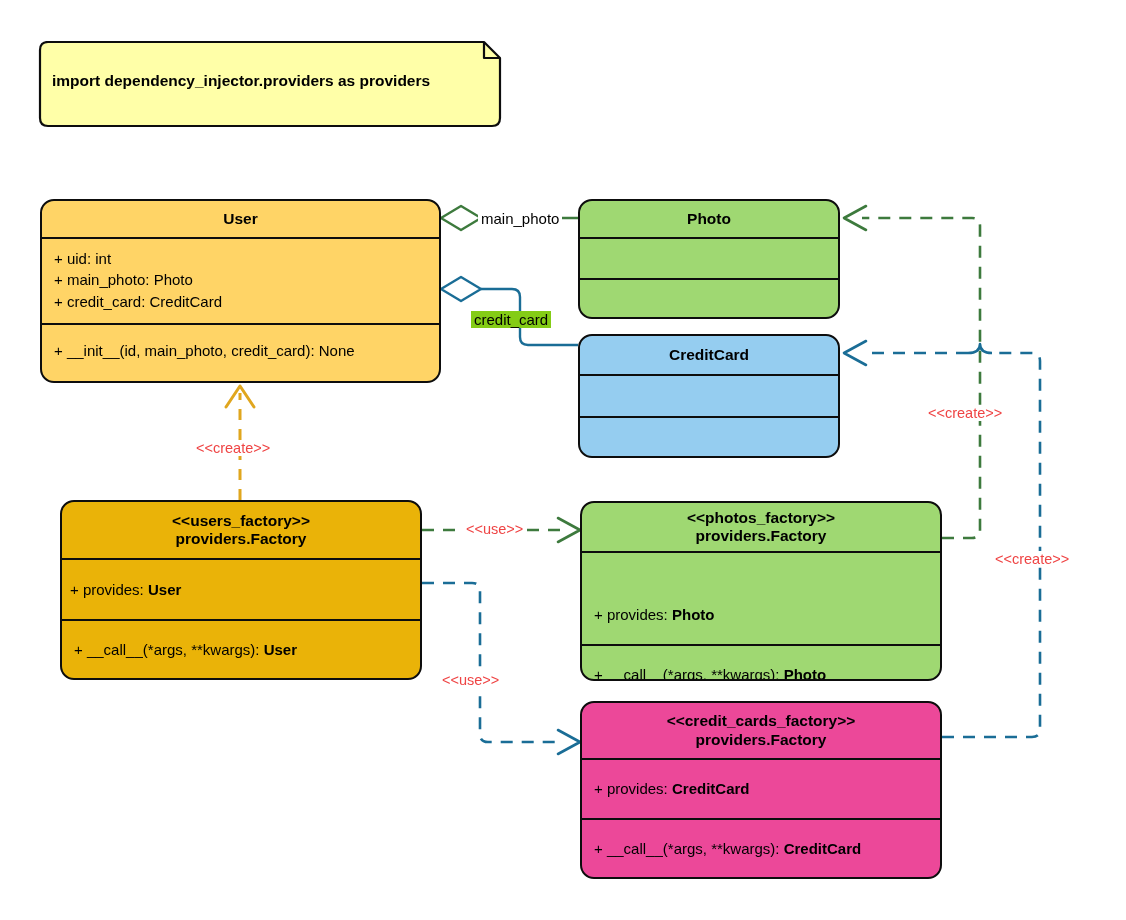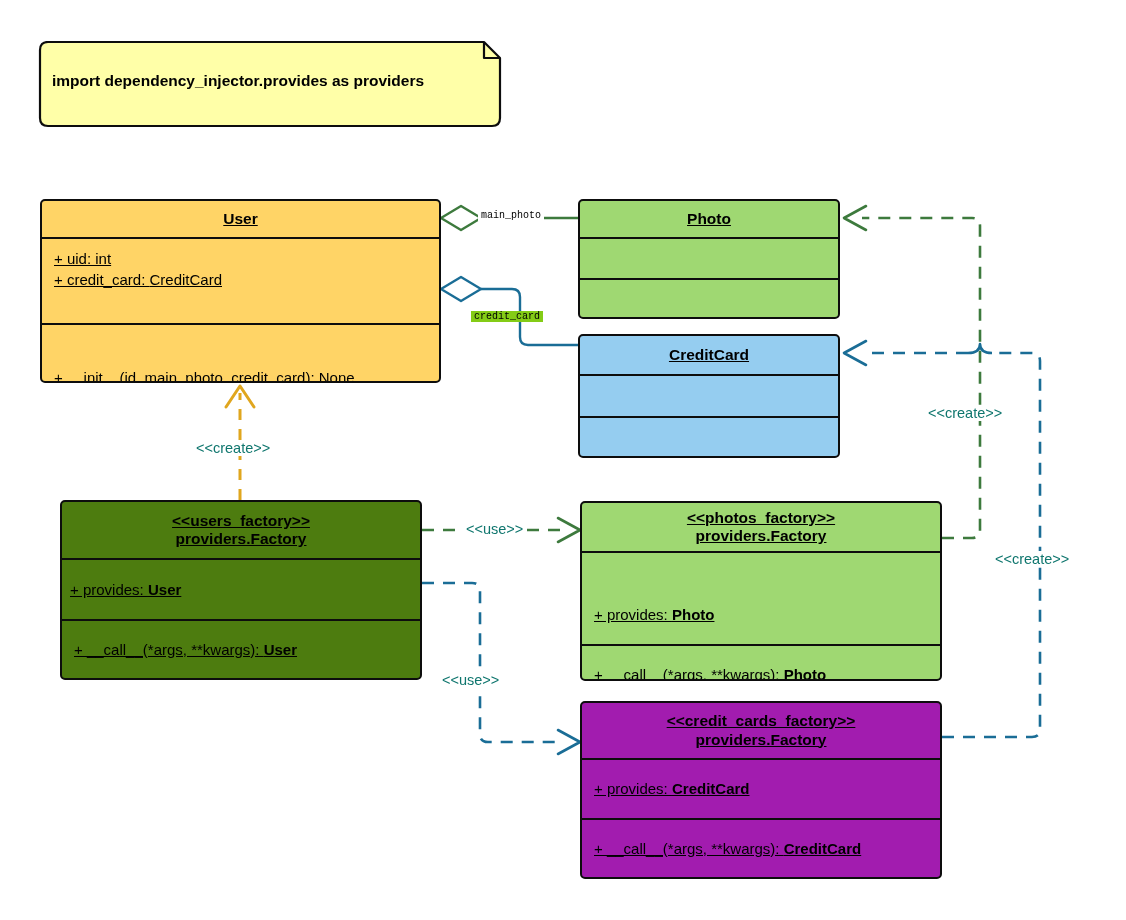--- a/index.html
+++ b/index.html
@@ -17,24 +17,23 @@
   #canvas {
     position: absolute;
     left: 0; top: 0;
     width: 1126px;
     height: 920px;
   }
   .uml-box {
     position: absolute;
     box-sizing: border-box;
     border: 2.2px solid #0d0d0d;
-    border-radius: 5px;
+    border-radius: 14px;
     overflow: hidden;
     background: #fff;
-    text-decoration: underline;
   }
   .compartment {
     box-sizing: border-box;
     width: 100%;
     border-bottom: 2.2px solid #0d0d0d;
     display: flex;
     align-items: center;
   }
   .compartment.last { border-bottom: none; }
   .title-comp {
@@ -70,29 +69,28 @@
     position: absolute;
     left: 52px;
     top: 72px;
     font-size: 15.5px;
     font-weight: bold;
     color: #000;
     white-space: nowrap;
   }
   .edge-label {
     position: absolute;
-    font-size: 10px;
-    color: #000;
-    white-space: nowrap;
-    font-family: Liberation Mono, monospace;
+    font-size: 15px;
+    color: #000;
+    white-space: nowrap;
   }
   .stereo-label {
     position: absolute;
     font-size: 14.5px;
-    color: #0f766e;
+    color: #ef4444;
     white-space: nowrap;
     font-family: "Liberation Sans", sans-serif;
   }
 </style>
 </head>
 <body>
 
 <svg id="canvas" viewBox="0 0 1126 920" width="1126" height="920" xmlns="http://www.w3.org/2000/svg">
 
   
@@ -140,52 +138,53 @@
 
   
   <g>
     <path d="M 942 737 L 1032 737 Q 1040 737 1040 729 L 1040 361 Q 1040 353 1032 353
              L 992 353 M 968 353 L 870 353" fill="none" stroke="#1a6d96" stroke-width="2.6" stroke-dasharray="12,9" stroke-linejoin="round"></path>
     <path d="M 992 353 Q 980 353 980 344 Q 980 353 968 353" fill="none" stroke="#1a6d96" stroke-width="2.6" stroke-linejoin="round"></path>
     <polyline points="866,341 844,353 866,365" fill="none" stroke="#1a6d96" stroke-width="2.6" stroke-linecap="round" stroke-linejoin="round"></polyline>
   </g>
 </svg>
 
-<div class="note-text">import dependency_injector.provides as providers</div>
+<div class="note-text">import dependency_injector.providers as providers</div>
 
 <div class="uml-box" style="left:40px; top:199px; width:401px; height:184px; background:#ffd466;">
   <div class="compartment title-comp" style="height:38px;">
     <span>User</span>
   </div>
   <div class="compartment members-stack" style="height:86px;">
     <div class="mline">+ uid:&nbsp;int</div>
+    <div class="mline">+ main_photo:&nbsp;<span class="b">Photo</span></div>
     <div class="mline">+ credit_card:&nbsp;<span class="b">CreditCard</span></div>
   </div>
-  <div class="compartment member last" style="height:52px;margin-top:27px;">
+  <div class="compartment member last" style="height:52px;">
     <span>+ __init__(id, main_photo, credit_card): None</span>
   </div>
 </div>
 
 <div class="uml-box" style="left:578px; top:199px; width:262px; height:120px; background:#9fd872;">
   <div class="compartment title-comp" style="height:38px;">
     <span>Photo</span>
   </div>
   <div class="compartment" style="height:41px;"></div>
   <div class="compartment last" style="height:39px;"></div>
 </div>
 
 <div class="uml-box" style="left:578px; top:334px; width:262px; height:124px; background:#95cdf0;">
   <div class="compartment title-comp" style="height:40px;">
     <span>CreditCard</span>
   </div>
   <div class="compartment" style="height:42px;"></div>
   <div class="compartment last" style="height:40px;"></div>
 </div>
 
-<div class="uml-box" style="left:60px; top:500px; width:362px; height:180px; background:#4d7c0f;">
+<div class="uml-box" style="left:60px; top:500px; width:362px; height:180px; background:#eab308;">
   <div class="compartment title-comp" style="height:58px;">
     <span>&lt;&lt;users_factory&gt;&gt;</span>
     <span>providers.Factory</span>
   </div>
   <div class="compartment member" style="height:61px;padding-left:8px;">
     <span><span>+ provides: </span><span class="b">User</span></span>
   </div>
   <div class="compartment member last" style="height:57px;">
     <span><span>+ __call__(*args, **kwargs): </span><span class="b">User</span></span>
   </div>
@@ -197,21 +196,21 @@
     <span>providers.Factory</span>
   </div>
   <div class="compartment member" style="height:61px;margin-top:32px;">
     <span><span>+ provides: </span><span class="b">Photo</span></span>
   </div>
   <div class="compartment member last" style="height:57px;align-items:center;">
     <span><span>+ __call__(*args, **kwargs): </span><span class="b">Photo</span></span>
   </div>
 </div>
 
-<div class="uml-box" style="left:580px; top:701px; width:362px; height:178px; background:#a21caf;">
+<div class="uml-box" style="left:580px; top:701px; width:362px; height:178px; background:#ec4899;">
   <div class="compartment title-comp" style="height:57px;">
     <span>&lt;&lt;credit_cards_factory&gt;&gt;</span>
     <span>providers.Factory</span>
   </div>
   <div class="compartment member" style="height:60px;">
     <span><span>+ provides: </span><span class="b">CreditCard</span></span>
   </div>
   <div class="compartment member last" style="height:57px;">
     <span><span>+ __call__(*args, **kwargs): </span><span class="b">CreditCard</span></span>
   </div>

